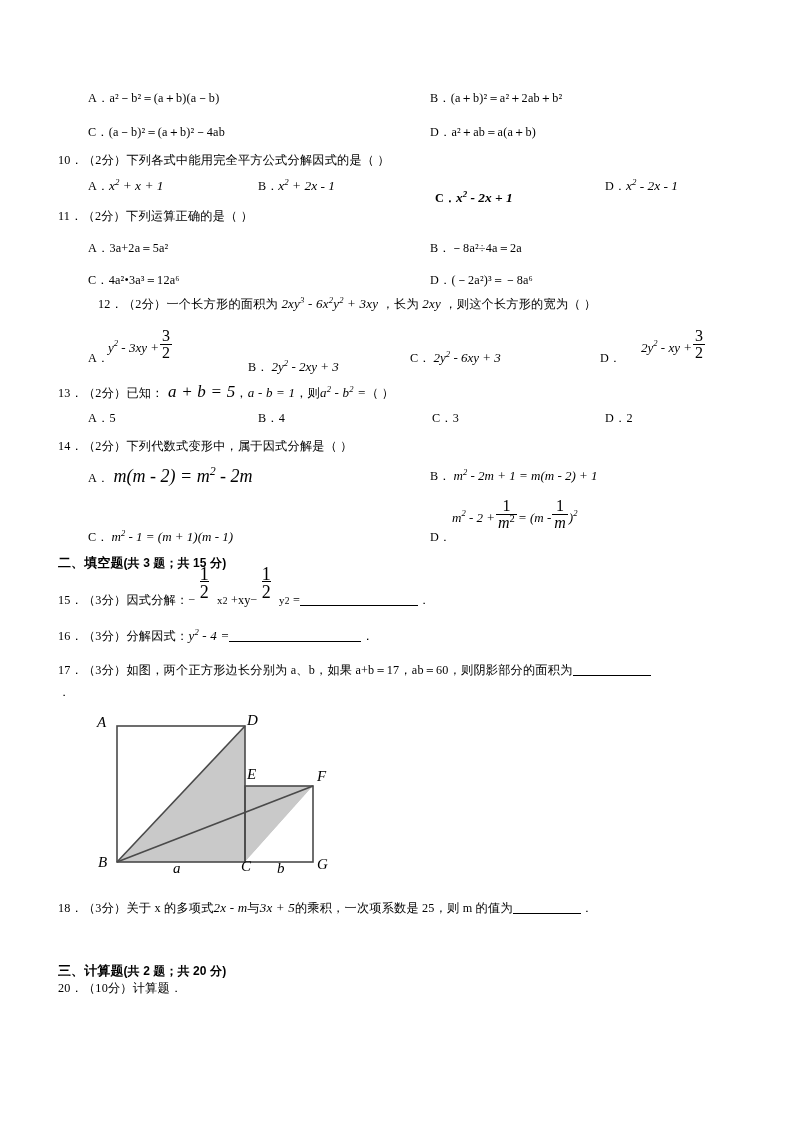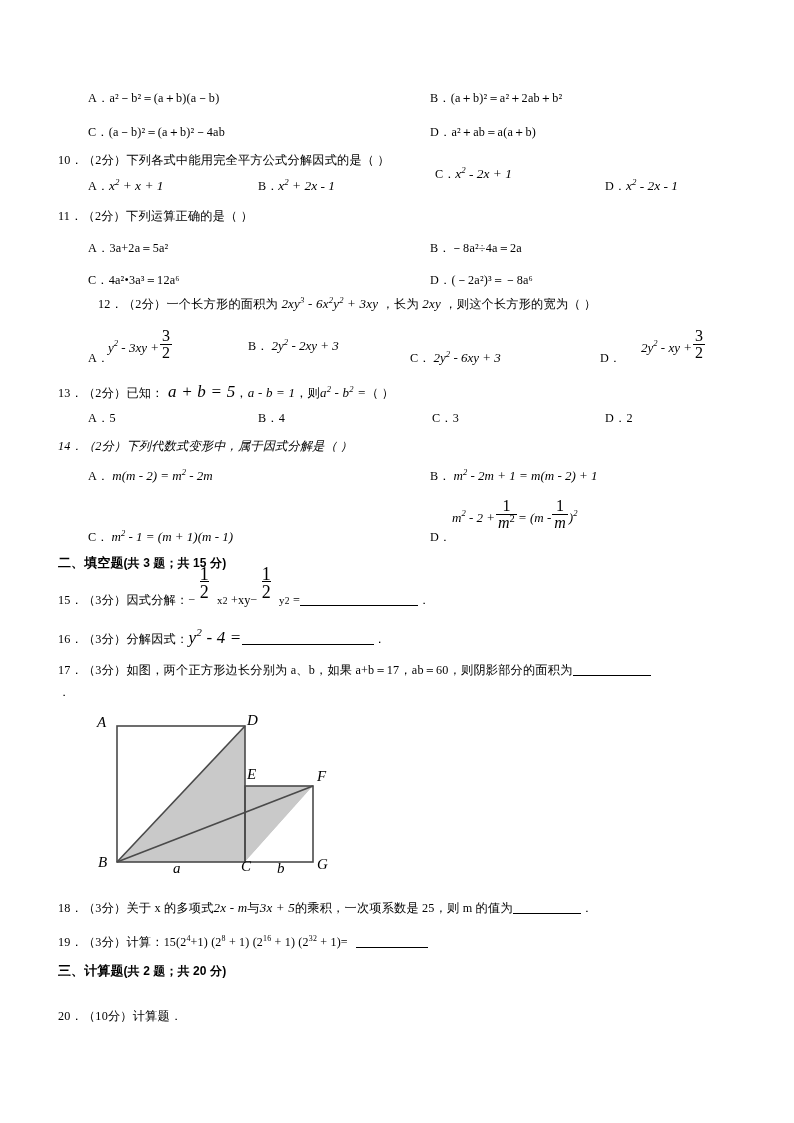--- a/index.html
+++ b/index.html
@@ -141,21 +141,21 @@
   <div class="abs plain" style="left:58px; top:152px;">
     <span>10．</span><span>（2分）</span><span>下列各式中能用完全平方公式分解因式的是（      ）</span>
   </div>
 
   <div class="abs" style="left:88px; top:176px;">
     <span class="opt-label">A．</span><span class="math"><span>x</span><sup>2</sup><span> + x + 1</span></span>
   </div>
   <div class="abs" style="left:258px; top:176px;">
     <span class="opt-label">B．</span><span class="math"><span>x</span><sup>2</sup><span> + 2x - 1</span></span>
   </div>
-  <div class="abs" style="left:435px; top:164px;">
+  <div class="abs" style="left:435px; top:188px;font-weight:bold;">
     <span class="opt-label">C．</span><span class="math"><span>x</span><sup>2</sup><span> - 2x + 1</span></span>
   </div>
   <div class="abs" style="left:605px; top:176px;">
     <span class="opt-label">D．</span><span class="math"><span>x</span><sup>2</sup><span> - 2x - 1</span></span>
   </div>
 
   <div class="abs plain" style="left:58px; top:208px;">
     <span>11．</span><span>（2分）</span><span>下列运算正确的是（      ）</span>
   </div>
   <div class="abs plain" style="left:88px; top:240px;">A．3a+2a＝5a²</div>
@@ -167,21 +167,21 @@
     <span>12．</span><span>（2分）</span><span>一个长方形的面积为</span><span class="math" style="font-size:13px;">&nbsp;2<span class="up"></span><i>xy</i><sup>3</sup> - 6<i>x</i><sup>2</sup><i>y</i><sup>2</sup> + 3<i>xy</i>&nbsp;</span><span>，长为</span><span class="math" style="font-size:13px;">&nbsp;2<i>xy</i>&nbsp;</span><span>，则这个长方形的宽为（      ）</span>
   </div>
 
   <div class="abs" style="left:88px; top:348px;">
     <span class="opt-label">A．</span>
   </div>
   <div class="abs math" style="left:108px; top:328px; font-size:13px;">
     <i>y</i><sup>2</sup> - 3<i>xy</i> +<span class="frac"><span class="num">3</span><span class="den">2</span></span>
   </div>
 
-  <div class="abs" style="left:248px; top:336px;text-align:right;">
+  <div class="abs" style="left:248px; top:357px;text-align:right;">
     <span class="opt-label">B．</span><span class="math" style="font-size:13px;">&nbsp;2<i>y</i><sup>2</sup> - 2<i>xy</i> + 3</span>
   </div>
 
   <div class="abs" style="left:410px; top:348px;">
     <span class="opt-label">C．</span><span class="math" style="font-size:13px;">&nbsp;2<i>y</i><sup>2</sup> - 6<i>xy</i> + 3</span>
   </div>
 
   <div class="abs" style="left:600px; top:348px;">
     <span class="opt-label">D．</span>
   </div>
@@ -190,26 +190,26 @@
   </div>
 
   <div class="abs plain" style="left:58px; top:382px;">
     <span>13．</span><span>（2分）</span><span>已知：</span><span class="math" style="font-size:17px;">&nbsp;<i>a</i> + <i>b</i> = 5</span><span>，</span><span class="math" style="font-size:13px;"><i>a</i> - <i>b</i> = 1</span><span>，则</span><span class="math" style="font-size:13px;"><i>a</i><sup>2</sup> - <i>b</i><sup>2</sup> =</span><span>（      ）</span>
   </div>
   <div class="abs plain" style="left:88px; top:410px;">A．5</div>
   <div class="abs plain" style="left:258px; top:410px;">B．4</div>
   <div class="abs plain" style="left:432px; top:410px;">C．3</div>
   <div class="abs plain" style="left:605px; top:410px;">D．2</div>
 
-  <div class="abs plain" style="left:58px; top:438px;font-style:italic;">
+  <div class="abs plain" style="left:58px; top:438px;">
     <span>14．</span><span>（2分）</span><span>下列代数式变形中，属于因式分解是（      ）</span>
   </div>
 
   <div class="abs" style="left:88px; top:466px;">
-    <span class="opt-label">A．</span><span class="math" style="font-size:13px;">&nbsp;<i>m</i>(<i>m</i> - 2) = <i>m</i><sup>2</sup> - 2<i>m</i></span>
+    <span class="opt-label">A．</span><span class="math" style="font-size:18px;">&nbsp;<i>m</i>(<i>m</i> - 2) = <i>m</i><sup>2</sup> - 2<i>m</i></span>
   </div>
   <div class="abs" style="left:430px; top:466px;">
     <span class="opt-label">B．</span><span class="math" style="font-size:13px;">&nbsp;<i>m</i><sup>2</sup> - 2<i>m</i> + 1 = <i>m</i>(<i>m</i> - 2) + 1</span>
   </div>
 
   <div class="abs" style="left:88px; top:527px;">
     <span class="opt-label">C．</span><span class="math" style="font-size:13px;">&nbsp;<i>m</i><sup>2</sup> - 1 = (<i>m</i> + 1)(<i>m</i> - 1)</span>
   </div>
 
   <div class="abs" style="left:430px; top:527px;">
@@ -227,21 +227,21 @@
     <span>15．</span><span>（3分）</span><span>因式分解：</span><span>−</span>
     <span class="frac15"><span class="num">1</span><span class="den">2</span></span>
     <span style="font-size:11px;">x</span><span class="sub-small">2</span>
     <span>+xy−</span>
     <span class="frac15"><span class="num">1</span><span class="den">2</span></span>
     <span style="font-size:11px;">y</span><span class="sub-small">2</span>
     <span>=</span><span class="blank" style="width:118px;"></span><span>．</span>
   </div>
 
   <div class="abs plain" style="left:58px; top:628px;">
-    <span>16．</span><span>（3分）</span><span>分解因式：</span><span class="math" style="font-size:17px;"><i>y</i><sup>2</sup> - 4 =</span><span class="blank" style="width:132px;"></span><span>．</span>
+    <span>16．</span><span>（3分）</span><span>分解因式：</span><span class="math" style="font-size:13px;"><i>y</i><sup>2</sup> - 4 =</span><span class="blank" style="width:132px;"></span><span>．</span>
   </div>
 
   <div class="abs plain" style="left:58px; top:662px;">
     <span>17．</span><span>（3分）</span><span>如图，两个正方形边长分别为 a、b，如果 a+b＝17，ab＝60，则阴影部分的面积为</span><span class="blank" style="width:78px;"></span>
   </div>
   <div class="abs plain" style="left:58px; top:684px;">．</div>
 
   <div class="figure" style="left:95px; top:706px; width:260px; height:175px;">
     <svg width="260" height="175" viewBox="0 0 260 175">
 
@@ -267,25 +267,22 @@
     <span class="fig-label" style="left:146px; top:152px;">C</span>
     <span class="fig-label" style="left:222px; top:150px;">G</span>
     <span class="fig-label" style="left:78px; top:154px;">a</span>
     <span class="fig-label" style="left:182px; top:154px;">b</span>
   </div>
 
   <div class="abs plain" style="left:58px; top:900px;">
     <span>18．</span><span>（3分）</span><span>关于 x 的多项式</span><span class="math" style="font-size:13px;">2<i>x</i> - <i>m</i></span><span>与</span><span class="math" style="font-size:13px;">3<i>x</i> + 5</span><span>的乘积，一次项系数是 25，则 m 的值为</span><span class="blank" style="width:68px;"></span><span>．</span>
   </div>
 
-  <div class="abs plain" style="left:58px; top:934px;">
-    <span>19．</span><span>（3分）</span><span>计算：</span><span style="font-size:12px;"><span>15(2</span><sup>4</sup><span>+1) (2</span><sup>8</sup><span> + 1) (2</span><sup>16</sup><span> + 1) (2</span><sup>32</sup><span> + 1)=</span></span><span class="blank" style="width:72px; margin-left:8px;"></span>
-  </div>
 
   <div class="abs sec-head" style="left:58px; top:962px;">
     <span>三、计算题</span><span class="sm">(共 2 题；共 20 分)</span>
   </div>
 
-  <div class="abs plain" style="left:58px; top:980px;margin-top:28px;">
+  <div class="abs plain" style="left:58px; top:980px;">
     <span>20．</span><span>（10分）</span><span>计算题．</span>
   </div>
 
 </div>
 
 </body></html>

